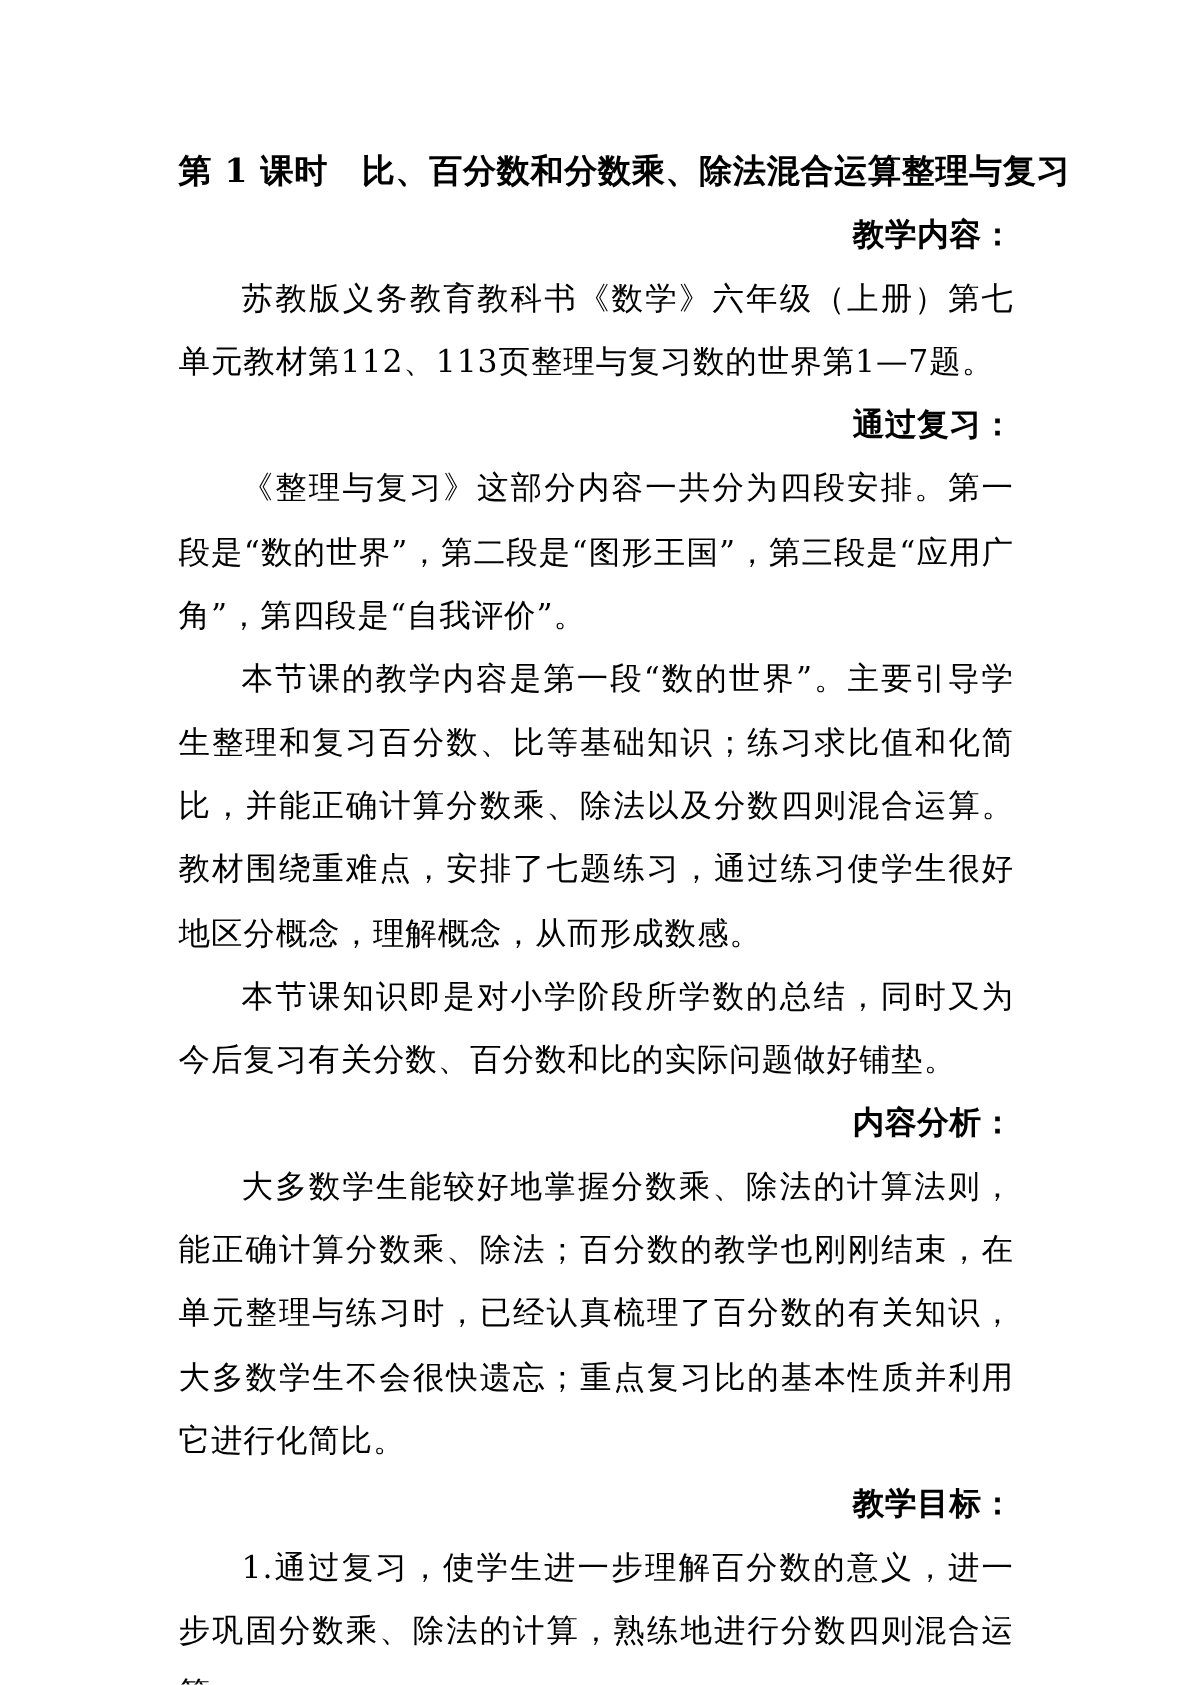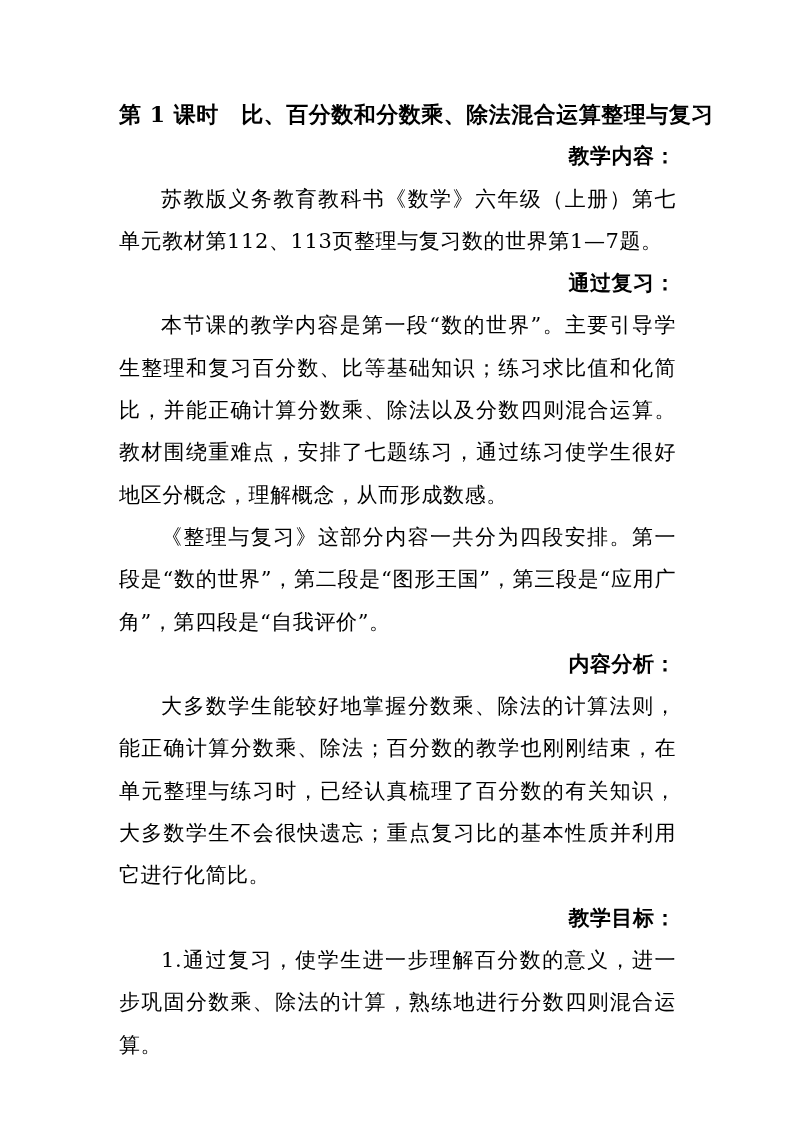--- a/index.html
+++ b/index.html
@@ -48,21 +48,22 @@
 </head>
 <body>
 
 <div class="page">
   <h1 class="doc-title">第 1 课时　比、百分数和分数乘、除法混合运算整理与复习</h1>
 
   <h2 class="heading">教学内容：</h2>
   <p class="para">苏教版义务教育教科书《数学》六年级（上册）第七单元教材第112、113页整理与复习数的世界第1—7题。</p>
 
   <h2 class="heading">通过复习：</h2>
+  <p class="para">《整理与复习》这部分内容一共分为四段安排。第一段是“数的世界”，第二段是“图形王国”，第三段是“应用广角”，第四段是“自我评价”。</p>
   <p class="para">本节课的教学内容是第一段“数的世界”。主要引导学生整理和复习百分数、比等基础知识；练习求比值和化简比，并能正确计算分数乘、除法以及分数四则混合运算。教材围绕重难点，安排了七题练习，通过练习使学生很好地区分概念，理解概念，从而形成数感。</p>
-  <p class="para">《整理与复习》这部分内容一共分为四段安排。第一段是“数的世界”，第二段是“图形王国”，第三段是“应用广角”，第四段是“自我评价”。</p>
+  <p class="para">本节课知识即是对小学阶段所学数的总结，同时又为今后复习有关分数、百分数和比的实际问题做好铺垫。</p>
 
   <h2 class="heading">内容分析：</h2>
   <p class="para">大多数学生能较好地掌握分数乘、除法的计算法则，能正确计算分数乘、除法；百分数的教学也刚刚结束，在单元整理与练习时，已经认真梳理了百分数的有关知识，大多数学生不会很快遗忘；重点复习比的基本性质并利用它进行化简比。</p>
 
   <h2 class="heading">教学目标：</h2>
   <p class="para">1.通过复习，使学生进一步理解百分数的意义，进一步巩固分数乘、除法的计算，熟练地进行分数四则混合运算。</p>
 </div>
 
 </body></html>

